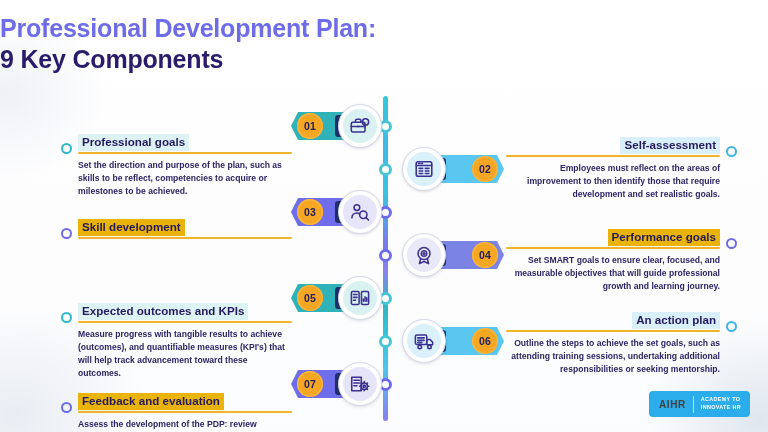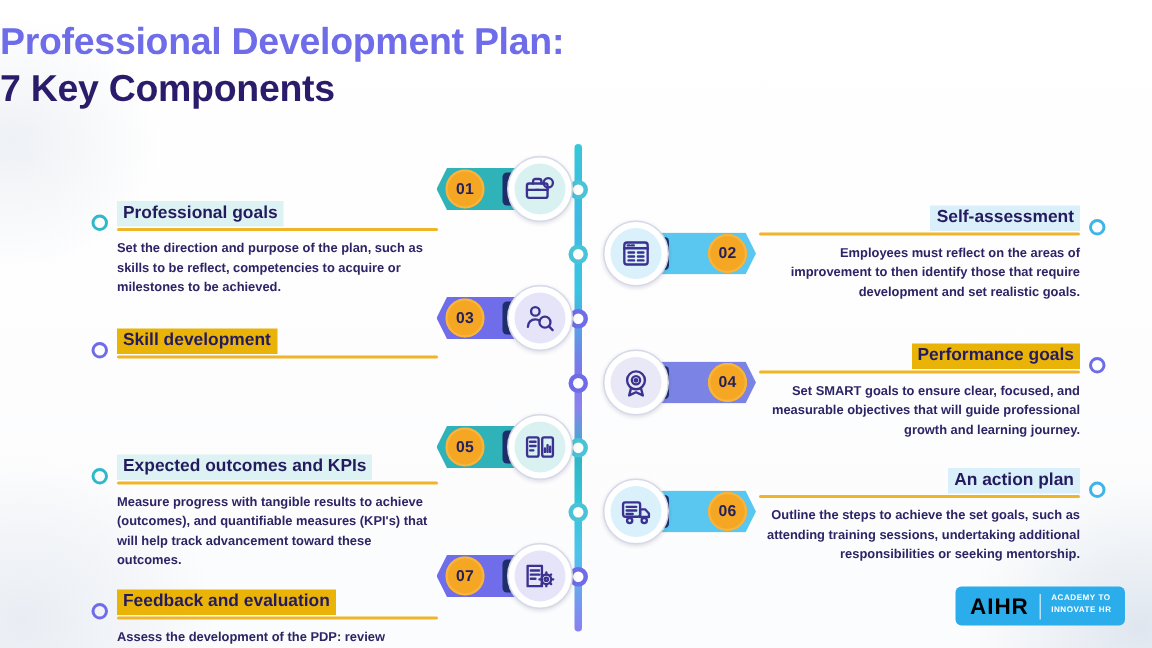--- a/index.html
+++ b/index.html
@@ -108,32 +108,32 @@
   }
   .badge.l .cap{ left:44px; }
   .badge.r .cap{ left:38px; }
 
   
   .logo{
     position:absolute; right:18px; bottom:15px; height:26px;
     background:#2badeb; border-radius:4px; display:flex; align-items:center;
     padding:0 9px 0 10px;
   }
-  .logo-main{ color:#000000; font-size:15px; font-weight:bold; letter-spacing:.6px; }
+  .logo-main{ color:#404040; font-size:10px; font-weight:bold; letter-spacing:.6px; }
   .logo-sep{ width:1px; height:17px; background:rgba(255,255,255,.65); margin:0 7px; }
   .logo-sub{ color:#fff; font-size:5.4px; font-weight:bold; line-height:1.45; letter-spacing:.35px; }
 </style>
 </head>
 <body>
 
 <div class="stage">
 
   <div class="title-wrap">
     <div class="title-1">Professional Development Plan:</div>
-    <div class="title-2">7 Key Components</div>
+    <div class="title-2">9 Key Components</div>
   </div>
 
   <div class="spine"></div>
 
   <div id="nodes">
       <div class="node " style="top: 120px;"></div>
       <div class="node sky" style="top: 163px;"></div>
       <div class="node purple" style="top: 206px;"></div>
       <div class="node purple" style="top: 249px;"></div>
       <div class="node " style="top: 292px;"></div>

